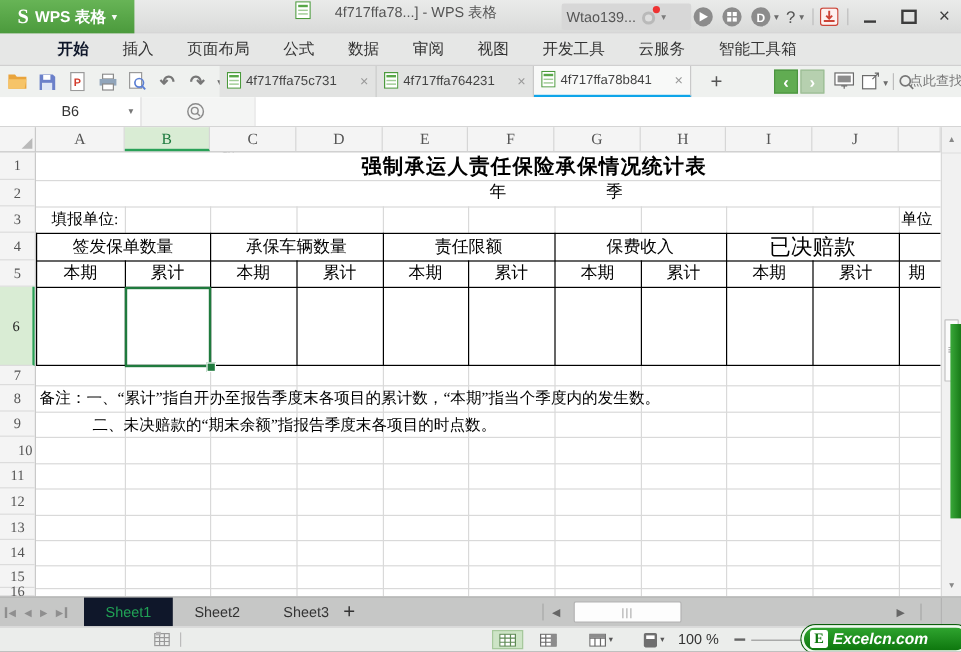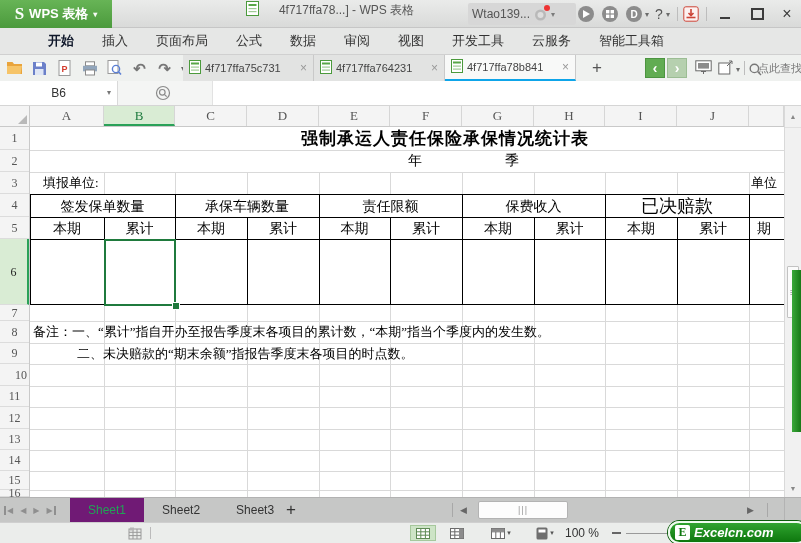--- a/index.html
+++ b/index.html
@@ -99,21 +99,21 @@
     background:linear-gradient(90deg,#3aa83a,#177917);z-index:30;}
   
   .tabstrip{position:absolute;left:0;top:497px;width:801px;height:25px;background:#c6c7c6;
     border-top:1px solid #b2b2b2;box-sizing:border-box;z-index:6;}
   .snav{position:absolute;left:4px;top:0;height:24px;display:flex;align-items:center;gap:7px;
     color:#8f8f8f;font-size:8px;}
   .snav .edge-l{border-left:2px solid #8f8f8f;padding-left:1px;}
   .snav .edge-r{border-right:2px solid #8f8f8f;padding-right:1px;}
   #sheet-tabs{position:absolute;left:70px;top:0;height:24px;display:flex;}
   .stab{padding:0 18px;line-height:24px;font-size:12px;color:#333;}
-  .stab.active{background:#701a75;color:#21a356;}
+  .stab.active{background:#0f172a;color:#21a356;}
   .addsheet{position:absolute;left:280px;top:0;line-height:23px;font-size:17px;color:#333;padding:0 6px;}
   .hsep{position:absolute;top:5px;width:1px;height:14px;background:#a8a8a8;}
   .hleft{position:absolute;left:460px;top:0;line-height:24px;font-size:9px;color:#666;}
   .hright{position:absolute;left:747px;top:0;line-height:24px;font-size:9px;color:#666;}
   .hthumb{position:absolute;left:478px;top:3px;width:90px;height:18px;background:#fdfdfd;
     border:1px solid #b3b3b3;border-radius:2px;box-sizing:border-box;text-align:center;
     line-height:16px;font-size:9px;color:#999;letter-spacing:1px;}
   .scorner{position:absolute;left:784px;top:0;width:17px;height:24px;background:#c6c7c6;
     border-left:1px solid #b3b3b3;box-sizing:border-box;}
   

